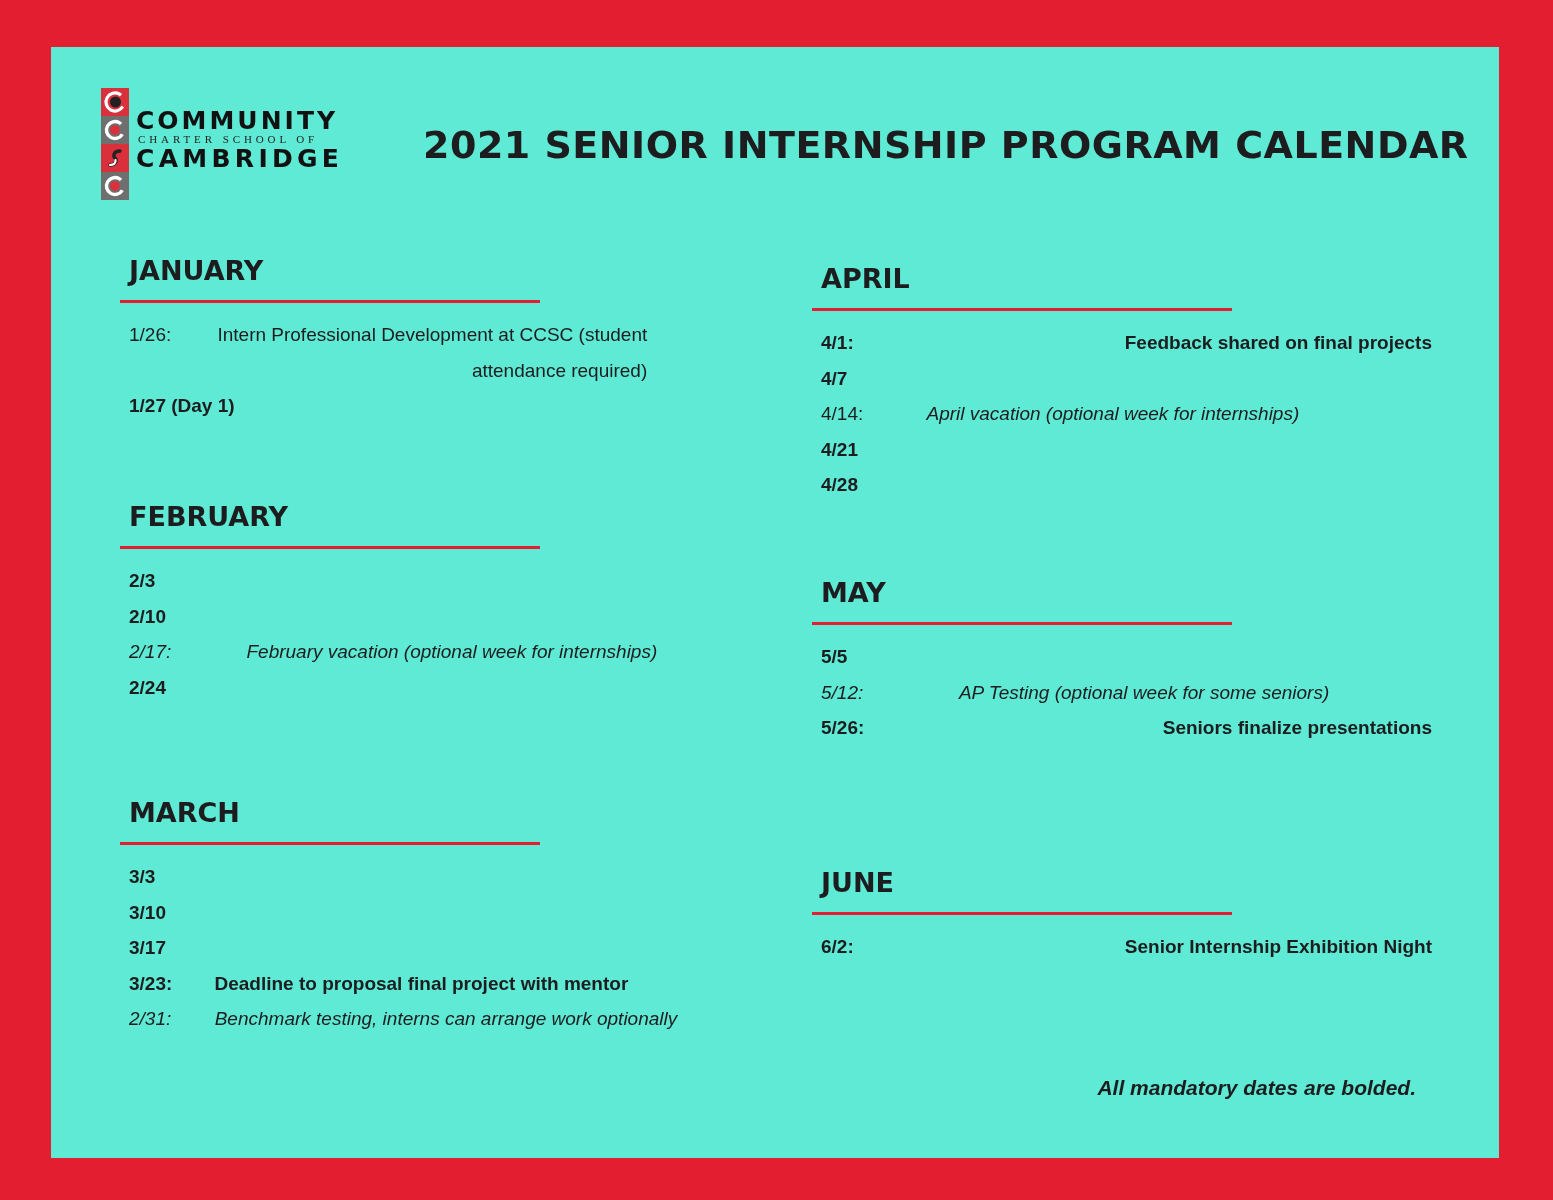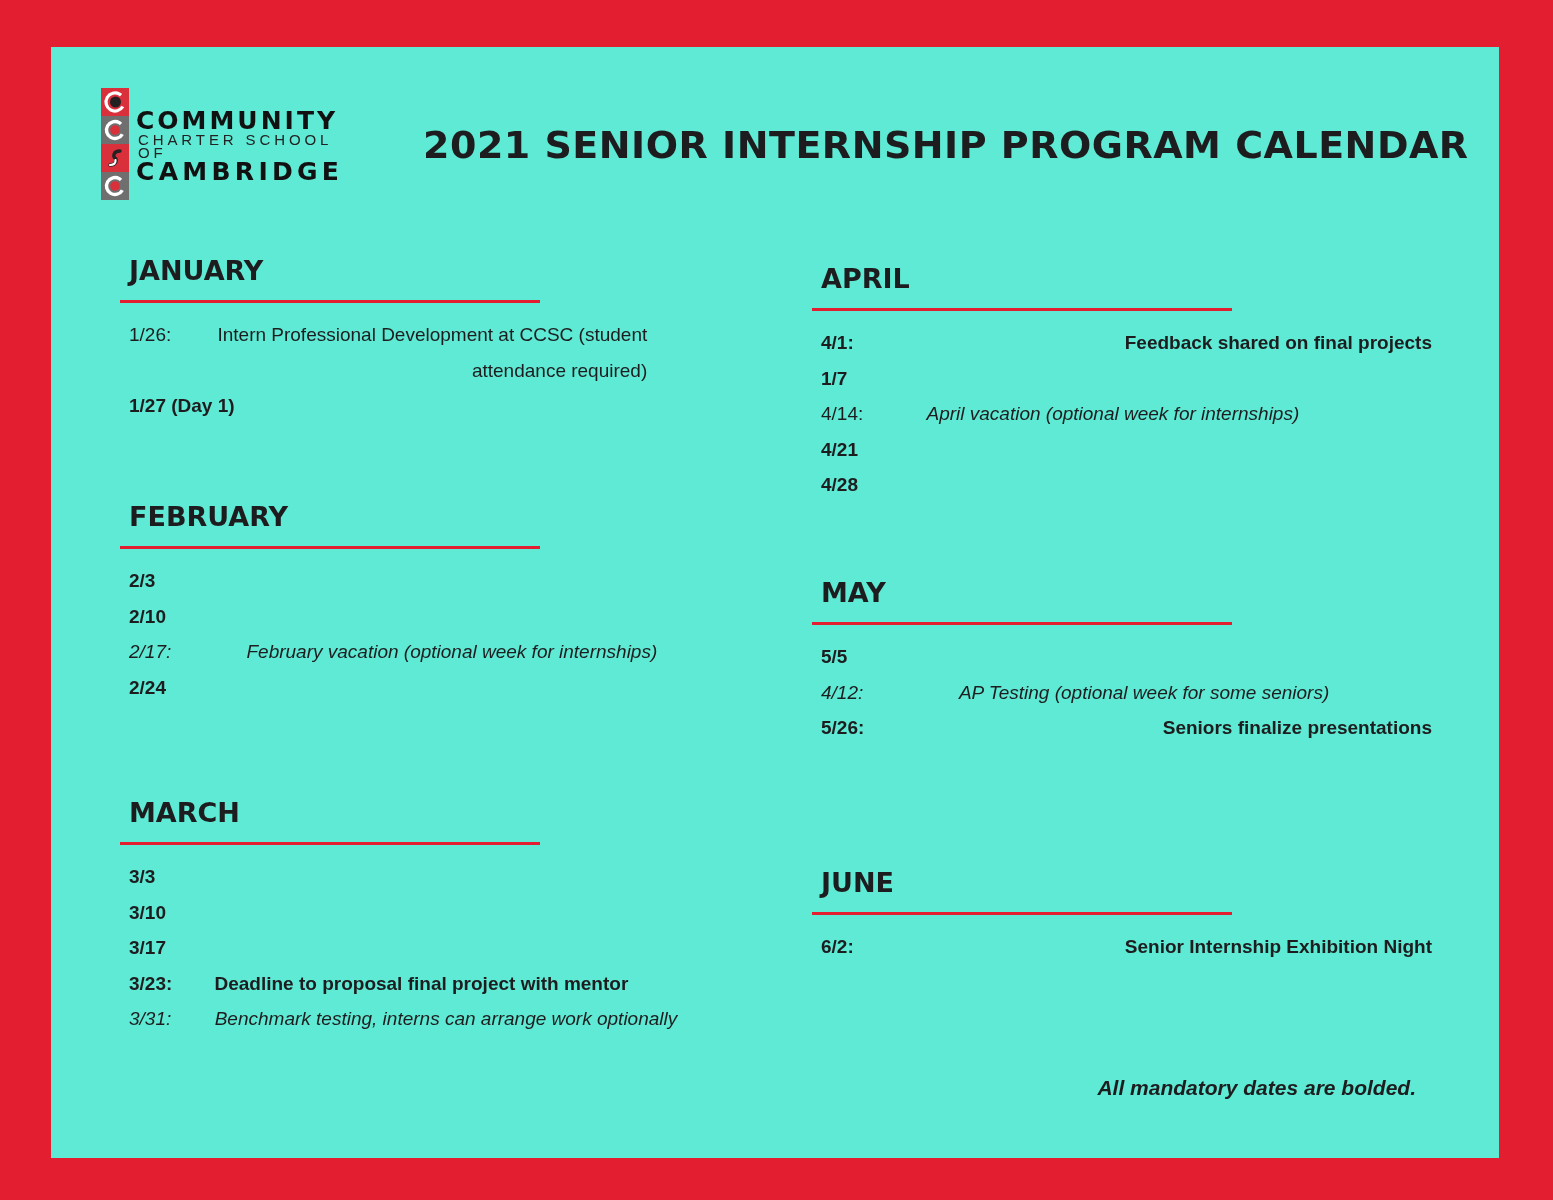--- a/index.html
+++ b/index.html
@@ -23,21 +23,21 @@
   .logo-sq { width: 28px; height: 28px; position: relative; }
   .logo-sq.red { background: #d9303c; }
   .logo-sq.gray { background: #6f6f6f; }
   .logo-sq svg { position: absolute; left: 0; top: 0; }
   .logo-text { position: absolute; left: 35px; top: 20px; }
   .logo-l1 {
     font-family: "DejaVu Sans", sans-serif; font-weight: bold;
     font-size: 25px; letter-spacing: 3px; line-height: 25px; color: #111;
   }
   .logo-l2 {
-    font-family: Liberation Sans, sans-serif; font-size: 15px;
+    font-family: Liberation Serif, serif; font-size: 11px;
     letter-spacing: 3.9px; line-height: 13px; color: #222; margin-left: 2px;
   }
   .logo-l3 {
     font-family: "DejaVu Sans", sans-serif; font-weight: bold;
     font-size: 25px; letter-spacing: 4.3px; line-height: 26px; color: #111;
   }
   .title {
     position: absolute; left: 372px; top: 76px;
     font-family: "DejaVu Sans", sans-serif; font-weight: bold;
     font-size: 38px; letter-spacing: 0.5px; color: #1d1d1f;
@@ -157,36 +157,36 @@
         <span class="date">3/10</span>
       </div>
       <div class="entry bold">
         <span class="date">3/17</span>
       </div>
       <div class="entry bold">
         <span class="date">3/23:</span>
         <span class="desc" style="max-width:450px">Deadline to proposal final project with mentor</span>
       </div>
       <div class="entry italic">
-        <span class="date">3/31:</span>
+        <span class="date">2/31:</span>
         <span class="desc" style="max-width:500px">Benchmark testing, interns can arrange work optionally</span>
       </div>
     </div>
   </div>
 
   <div class="section" style="left:761px; top:215px;">
     <h2>APRIL</h2>
     <div class="rule"></div>
     <div class="entries">
       <div class="entry bold">
         <span class="date">4/1:</span>
         <span class="desc">Feedback shared on final projects</span>
       </div>
       <div class="entry bold">
-        <span class="date">1/7</span>
+        <span class="date">4/7</span>
       </div>
       <div class="entry italic">
         <span class="date upright">4/14:</span>
         <span class="desc" style="max-width:430px">April vacation (optional week for internships)</span>
       </div>
       <div class="entry bold">
         <span class="date">4/21</span>
       </div>
       <div class="entry bold">
         <span class="date">4/28</span>
@@ -195,21 +195,21 @@
   </div>
 
   <div class="section" style="left:761px; top:529px;">
     <h2>MAY</h2>
     <div class="rule"></div>
     <div class="entries">
       <div class="entry bold">
         <span class="date">5/5</span>
       </div>
       <div class="entry italic">
-        <span class="date">4/12:</span>
+        <span class="date">5/12:</span>
         <span class="desc" style="max-width:460px">AP Testing (optional week for some seniors)</span>
       </div>
       <div class="entry bold">
         <span class="date">5/26:</span>
         <span class="desc">Seniors finalize presentations</span>
       </div>
     </div>
   </div>
 
   <div class="section" style="left:761px; top:819px;">

